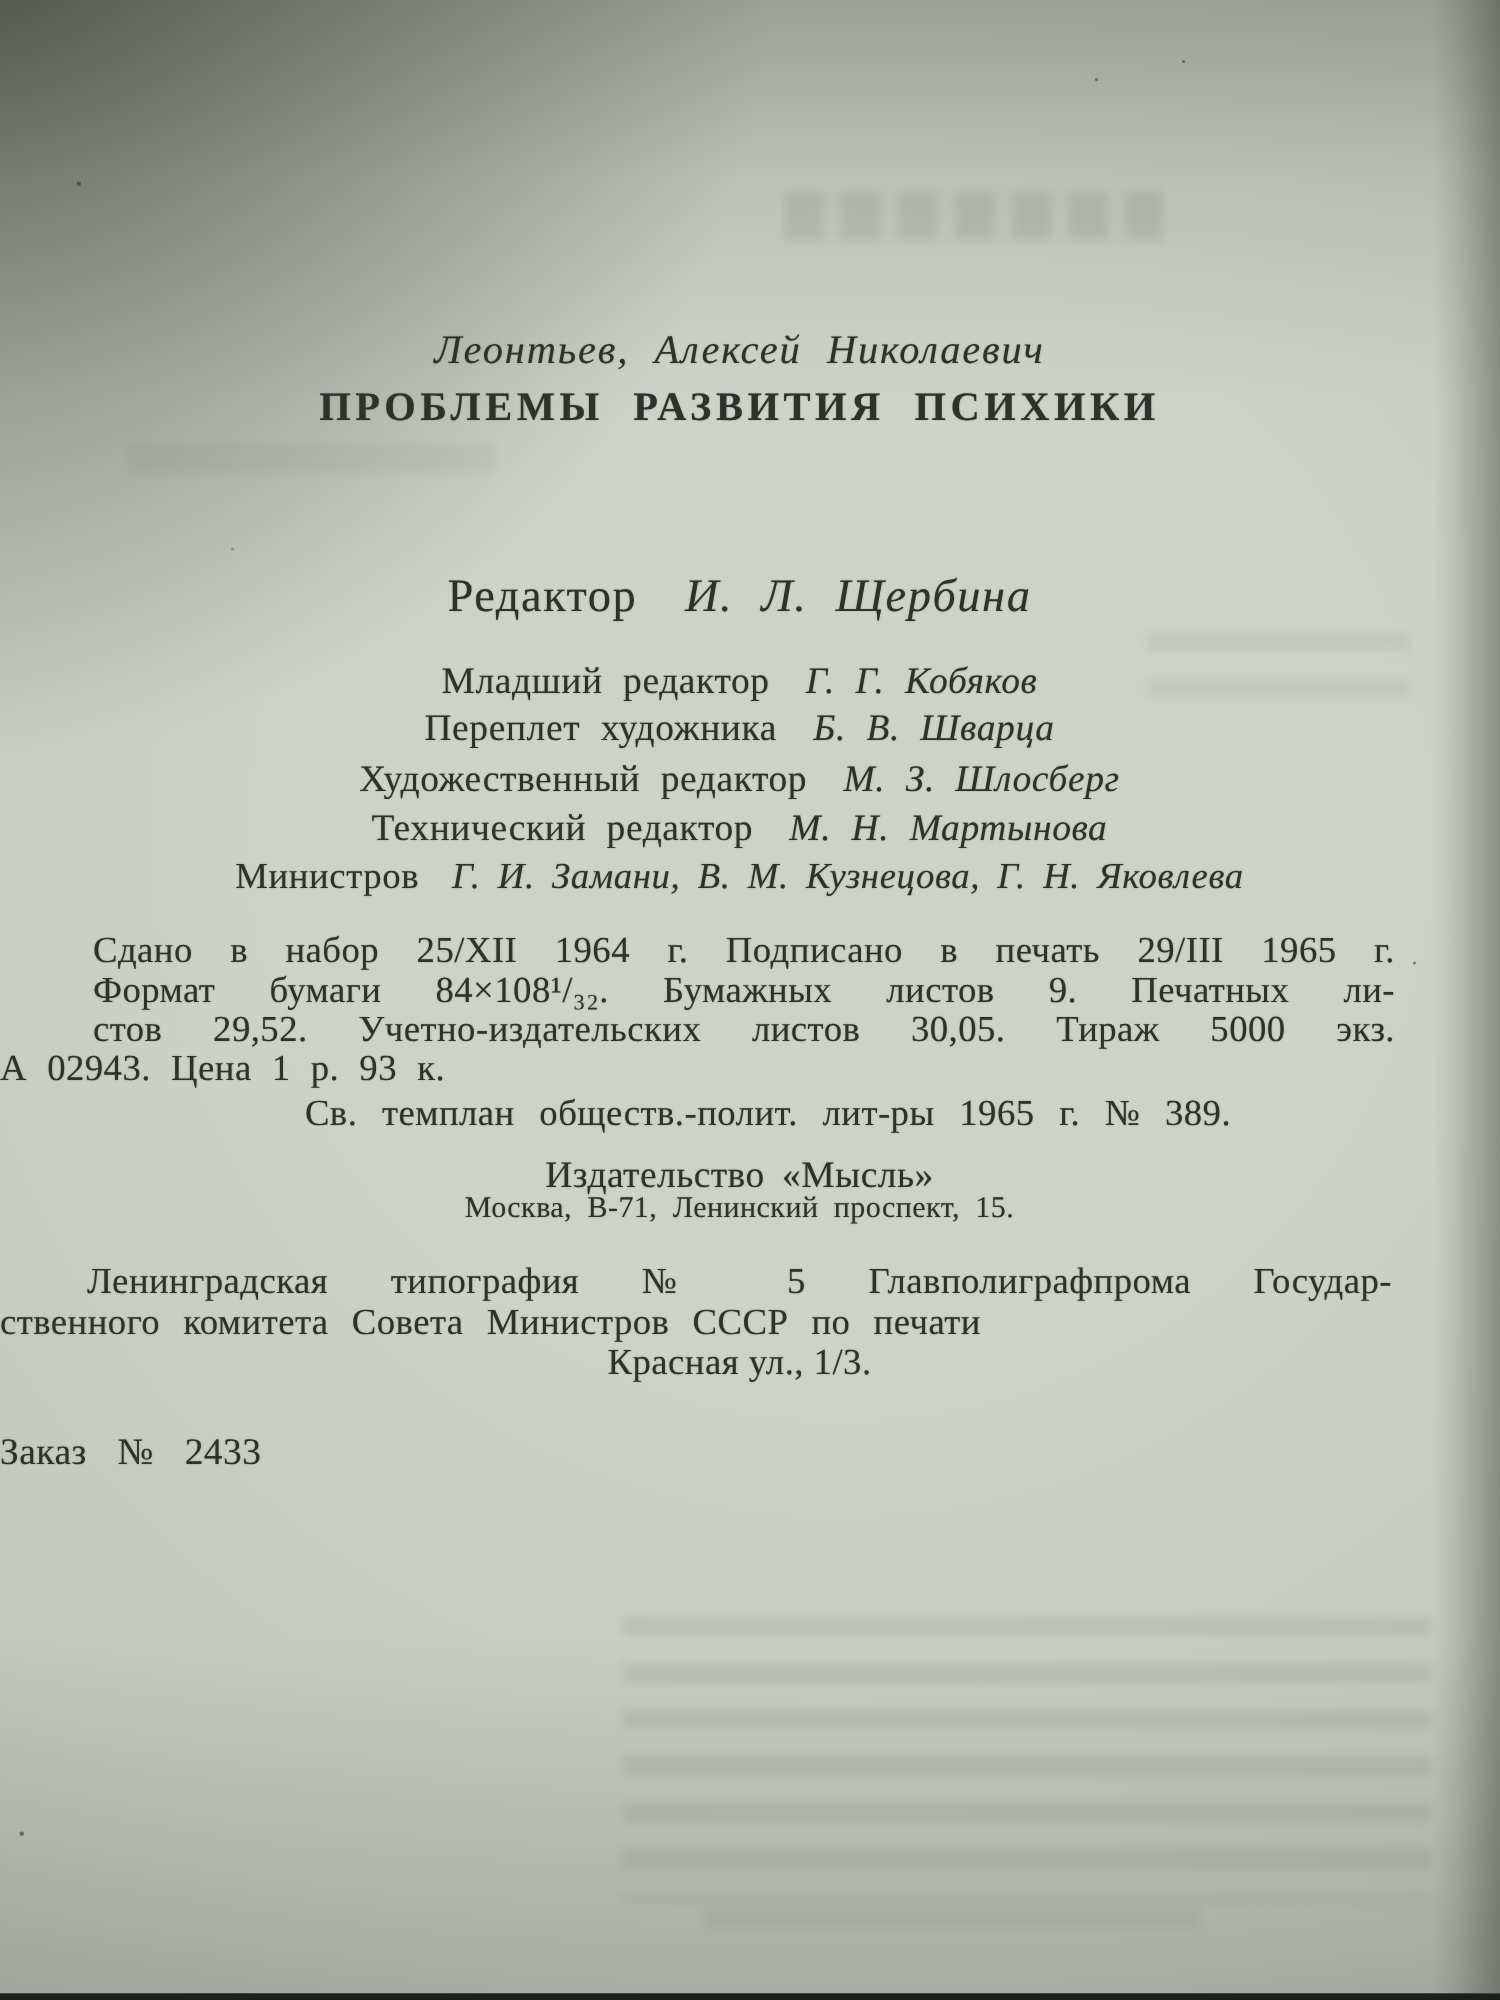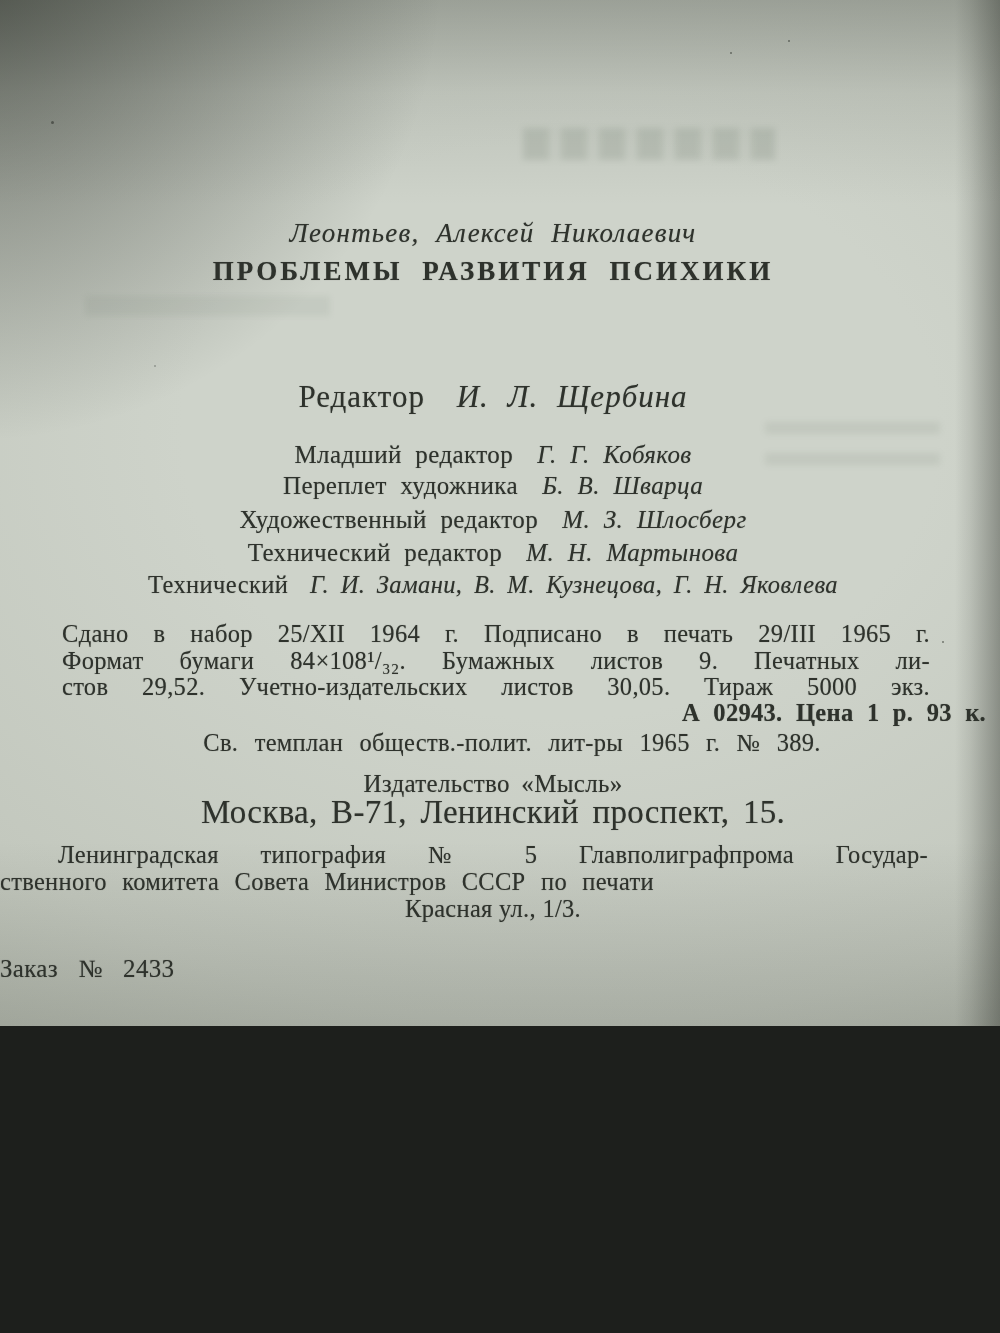--- a/index.html
+++ b/index.html
@@ -3,21 +3,21 @@
 <meta charset="utf-8">
 <style>
   html, body {
     margin: 0;
     padding: 0;
     background: #1d1f1c;
   }
   .photo {
     position: relative;
     width: 1000px;
-    height: 1026px;
+    height: 1329px;
     overflow: hidden;
     font-family: "Liberation Serif", "DejaVu Serif", serif;
     color: #2e322c;
     
     background:
       radial-gradient(circle at -3% -3%, rgba(22,26,20,0.55), rgba(22,26,20,0) 32%),
       linear-gradient(to bottom, rgba(50,55,47,0.30) 0%, rgba(50,55,47,0.10) 9%, rgba(0,0,0,0) 20%),
       linear-gradient(to right, rgba(0,0,0,0) 95.5%, rgba(32,35,29,0.10) 97%, rgba(32,35,29,0.38) 100%),
       linear-gradient(to bottom, rgba(0,0,0,0) 82%, rgba(45,50,42,0.18) 100%),
       radial-gradient(ellipse 135% 100% at 56% 42%, #ced3ca 28%, #c3c8be 58%, #b0b5a9 85%, #9da295 100%);
@@ -77,25 +77,25 @@
     left: 62px;
     right: 70px;
     white-space: normal;
     text-align: justify;
     text-align-last: justify;
     word-spacing: 4px;
   }
   .imprint-1 { top: 620px; }
   .imprint-2 { top: 647px; }
   .imprint-3 { top: 673px; }
-  .imprint-4 { top: 699px; left: 0; right: 14px; text-align: right; word-spacing: 7px; font-weight: bold; }
+  .imprint-4 { top: 699px; left: 0; right: 14px; text-align: left; word-spacing: 7px; }
 
   .templan-line { top: 729px; left: 0; right: 14px; text-align: center; word-spacing: 10px; padding-left: 38px; }
   .publisher-line { top: 770px; left: 0; right: 14px; text-align: center; font-size: 25px; word-spacing: 5px; }
-  .address-line { top: 794px; left: 0; right: 14px; text-align: center; font-size: 33px; word-spacing: 5px; }
+  .address-line { top: 794px; left: 0; right: 14px; text-align: center; font-size: 20px; word-spacing: 5px; }
 
   .printer-1 { top: 841px; left: 58px; right: 72px; }
   .printer-2 { top: 868px; left: 0; right: 14px; text-align: left; word-spacing: 9px; }
   .printer-3 { top: 895px; left: 0; right: 14px; text-align: center; }
   .order-line { top: 939px; left: 0; right: 14px; text-align: left; font-size: 25px; word-spacing: 14px; margin-top: 16px; }
 
   
   .ghost {
     position: absolute;
     filter: blur(3px);
@@ -181,21 +181,21 @@
   </div>
   <div class="l staff-line staff-2">
     <span class="lbl">Художественный редактор</span>
     <span class="name">М. З. Шлосберг</span>
   </div>
   <div class="l staff-line staff-3">
     <span class="lbl">Технический редактор</span>
     <span class="name">М. Н. Мартынова</span>
   </div>
   <div class="l staff-line staff-4">
-    <span class="lbl">Технический</span>
+    <span class="lbl">Министров</span>
     <span class="name">Г. И. Замани, В. М. Кузнецова, Г. Н. Яковлева</span>
   </div>
 
   <div class="block-line jline imprint-1">Сдано в набор 25/XII 1964 г. Подписано в печать 29/III 1965 г.</div>
   <div class="block-line jline imprint-2">Формат бумаги 84×108¹/₃₂. Бумажных листов 9. Печатных ли-</div>
   <div class="block-line jline imprint-3">стов 29,52. Учетно-издательских листов 30,05. Тираж 5000 экз.</div>
   <div class="block-line imprint-4">А 02943. Цена 1 р. 93 к.</div>
 
   <div class="block-line templan-line">Св. темплан обществ.-полит. лит-ры 1965 г. № 389.</div>
 

